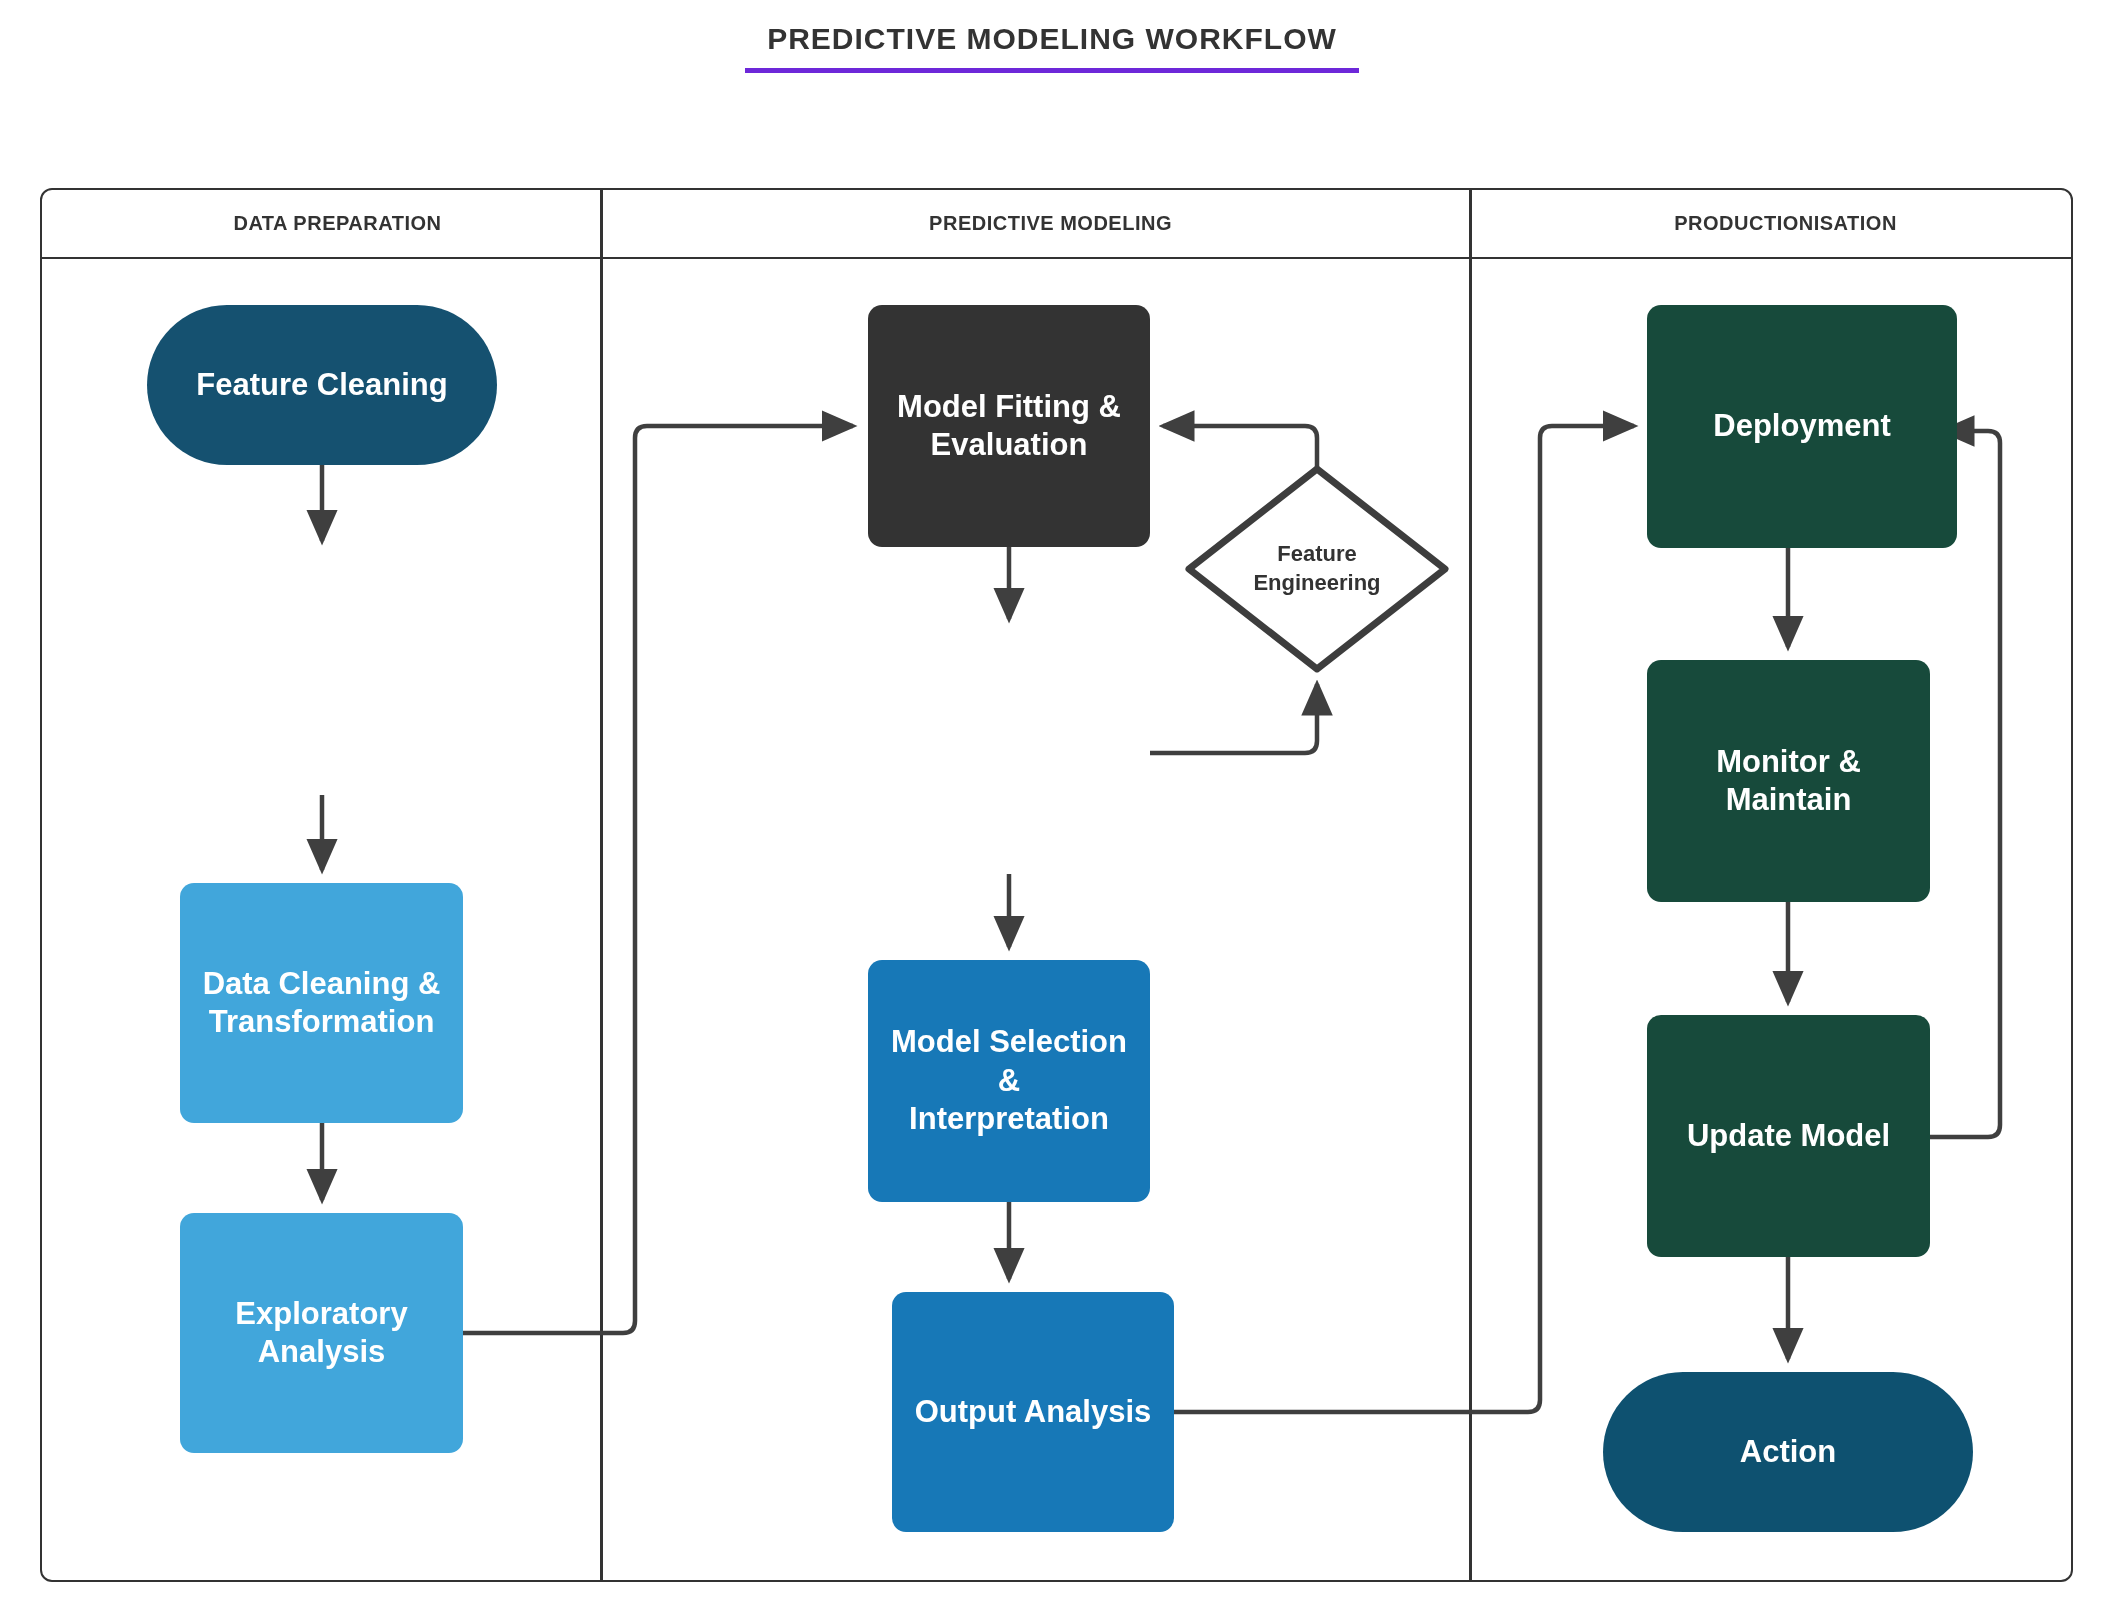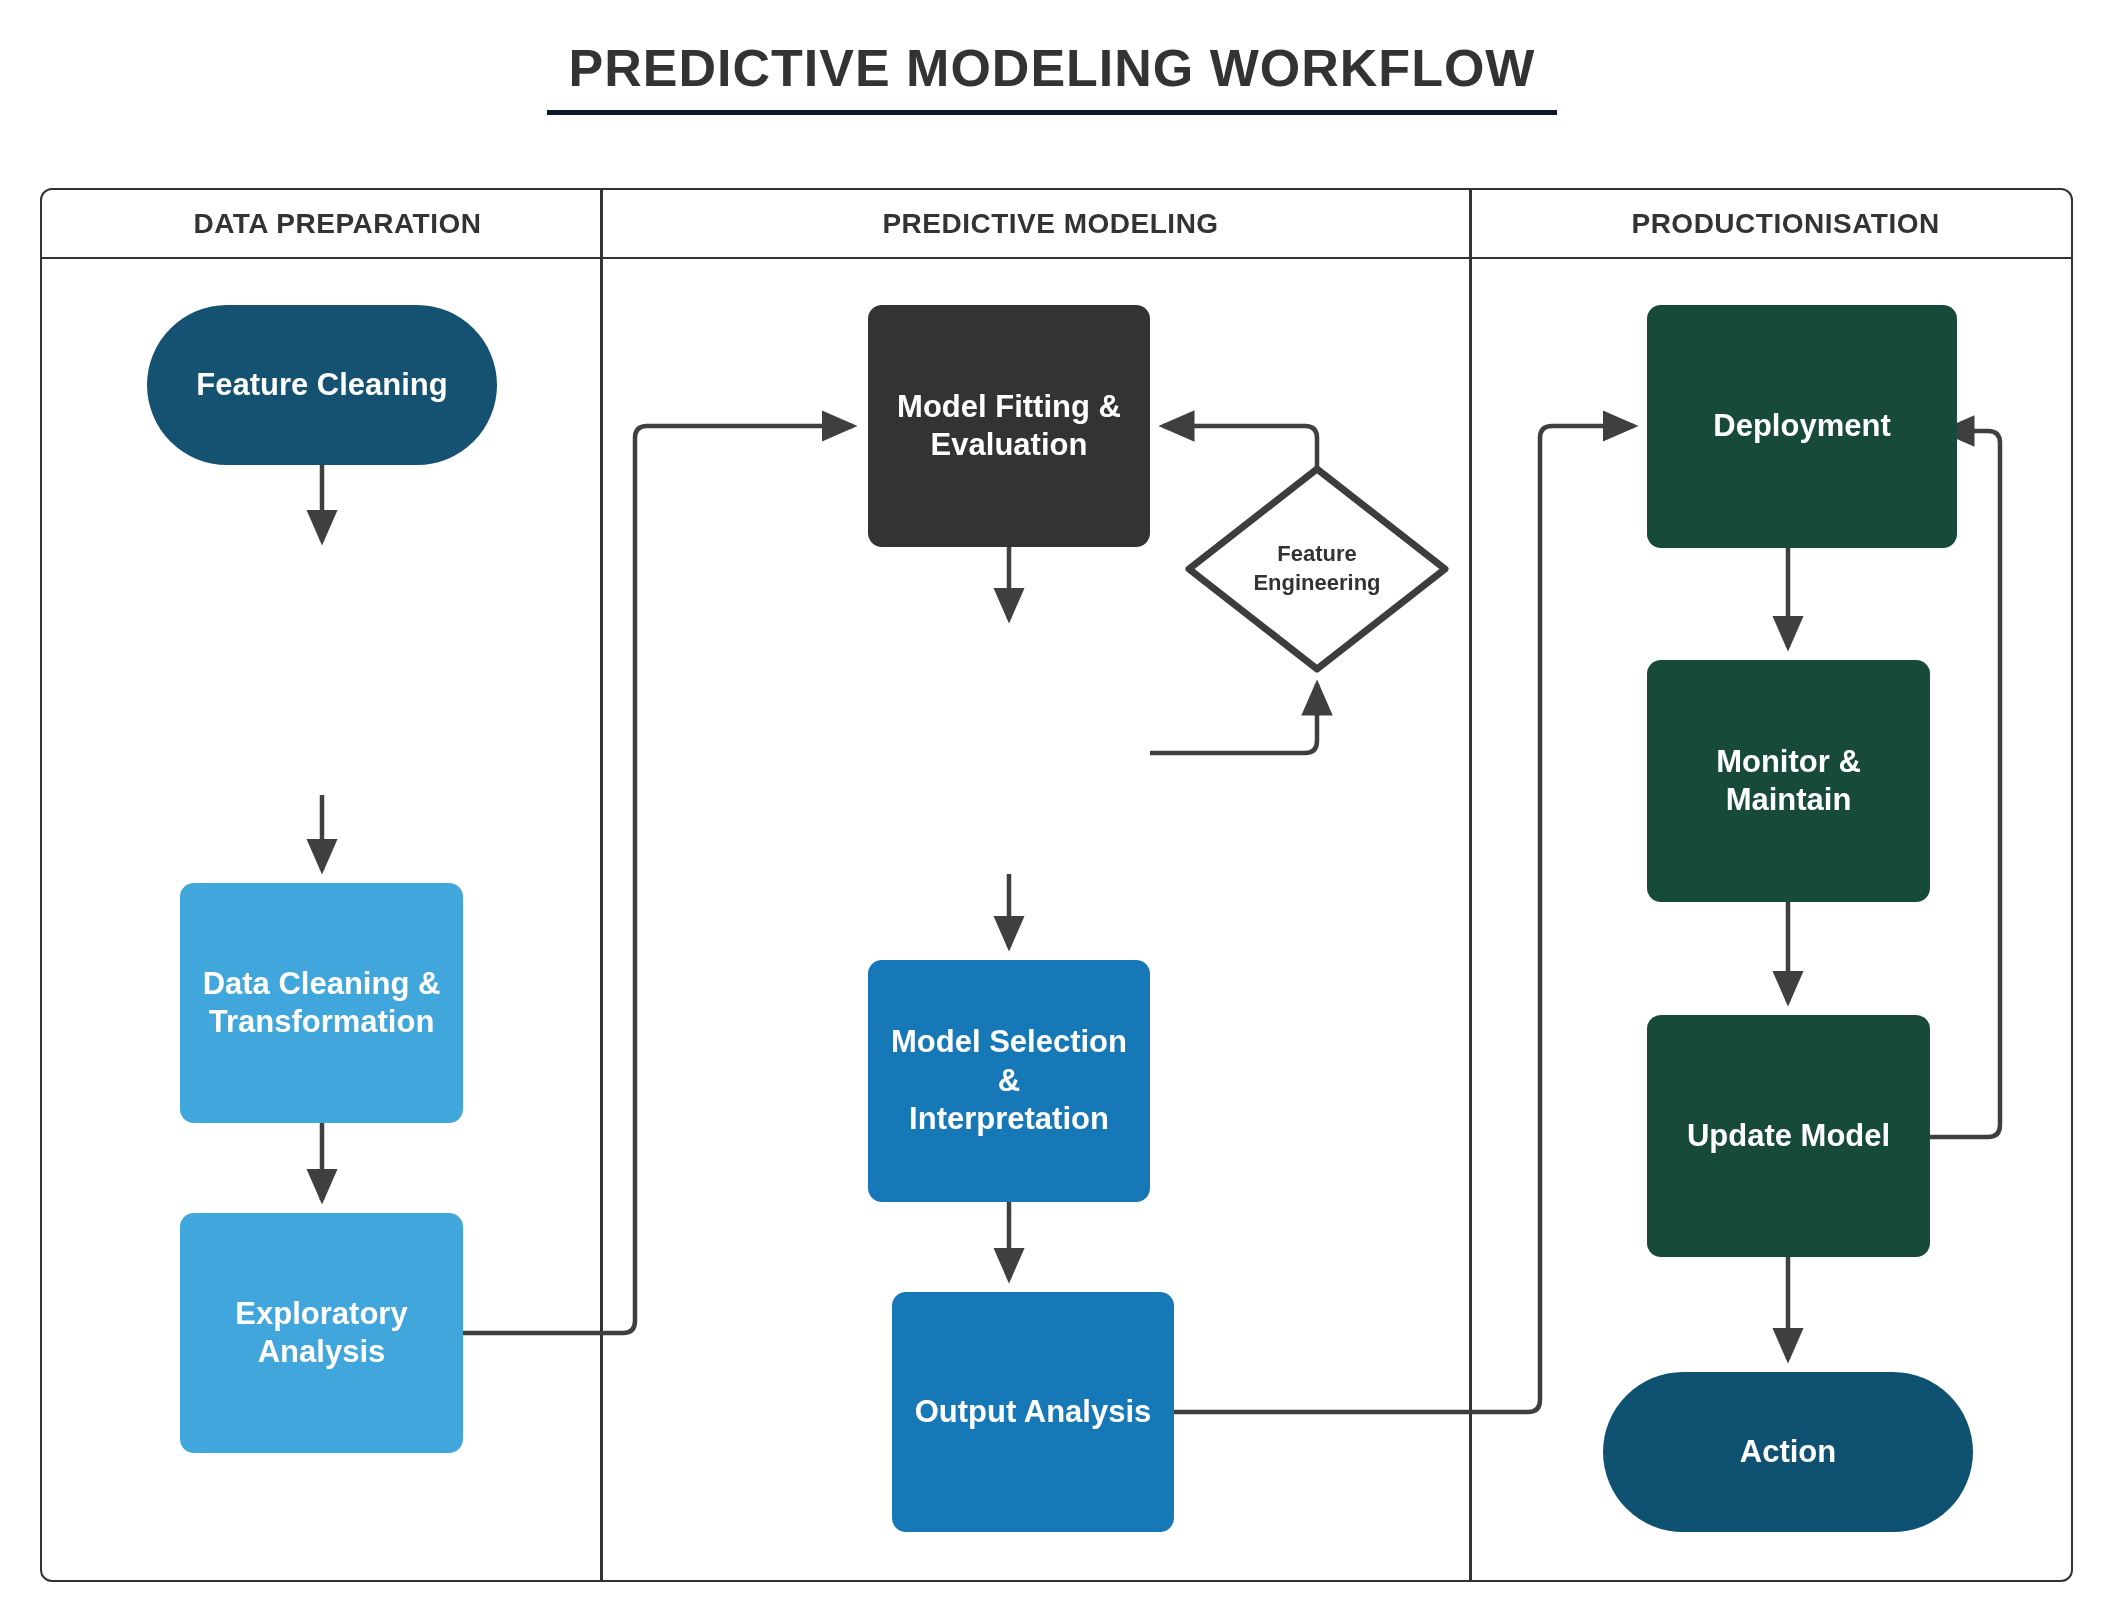--- a/index.html
+++ b/index.html
@@ -7,41 +7,41 @@
     position:relative;
     width:2104px;height:1615px;
     background:#ffffff;
     font-family:"Liberation Sans", sans-serif;
     overflow:hidden;
   }
   
   .title-wrap{position:absolute;top:22px;left:0;width:100%;text-align:center;}
   .title{
     display:inline-block;
-    font-size:52px;font-weight:700;color:#333333;
+    font-size:30px;font-weight:700;color:#333333;
     letter-spacing:1px;
     padding:0 22px 12px 22px;
-    border-bottom:5px solid #0f172a;
-    margin:16px;
+    border-bottom:5px solid #6d28d9;
+    margin:0;
   }
   
   .frame{
     position:absolute;left:40px;top:188px;
     width:2033px;height:1394px;
     border:2.5px solid #333333;border-radius:12px;
     box-sizing:border-box;
   }
   .lane-header-row{
     position:absolute;left:0;top:0;width:100%;height:69px;
     border-bottom:2.5px solid #333333;box-sizing:border-box;
     display:flex;
   }
   .lane-header{
     display:flex;align-items:center;justify-content:center;
-    font-size:28px;font-weight:700;color:#333333;letter-spacing:0.5px;
+    font-size:20px;font-weight:700;color:#333333;letter-spacing:0.5px;
     box-sizing:border-box;height:100%;padding-left:32px;
   }
   .lane-header.h1{width:560px;}
   .lane-header.h2{width:869px;}
   .lane-header.h3{width:604px;}
   .v-divider{
     position:absolute;top:0;bottom:0;width:2.5px;background:#333333;
   }
   .v-divider.d1{left:558px;}
   .v-divider.d2{left:1427px;}

